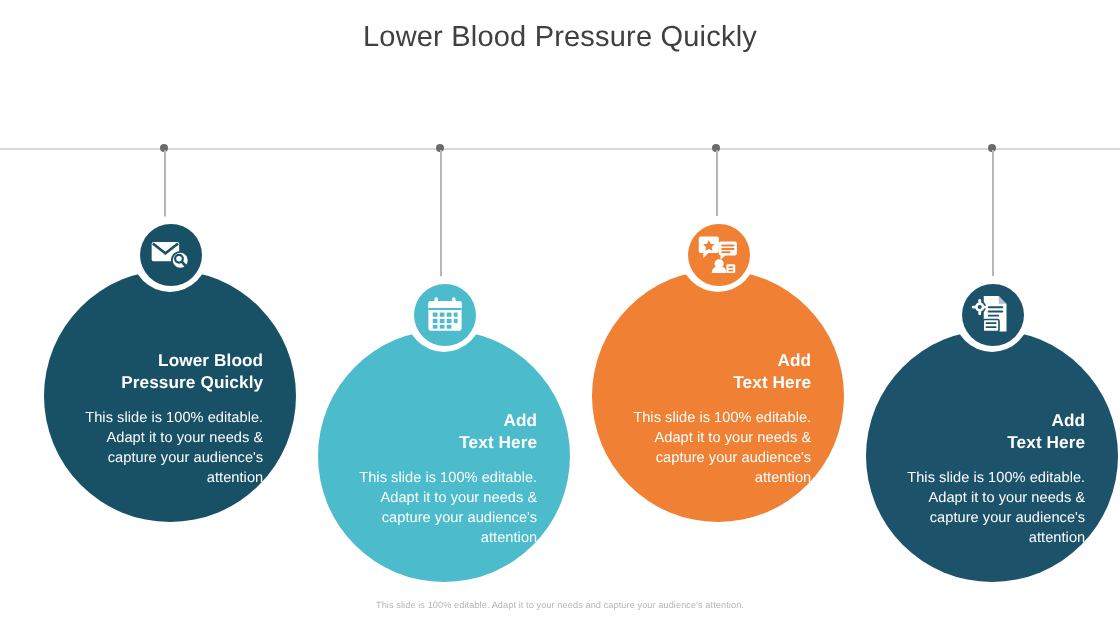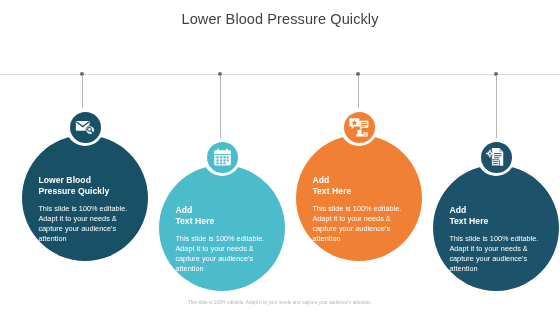--- a/index.html
+++ b/index.html
@@ -65,21 +65,21 @@
     position: absolute;
   }
   .bubble {
     position: absolute;
     border-radius: 50%;
     box-sizing: border-box;
     display: flex;
     flex-direction: column;
     align-items: center;
     justify-content: flex-start;
-    text-align: left;
+    text-align: right;
   }
   .bubble-inner {
     width: 74%;
     margin-top: 32%;
   }
   .bubble-title {
     color: #ffffff;
     font-weight: bold;
     font-size: 8.6px;
     line-height: 11px;

